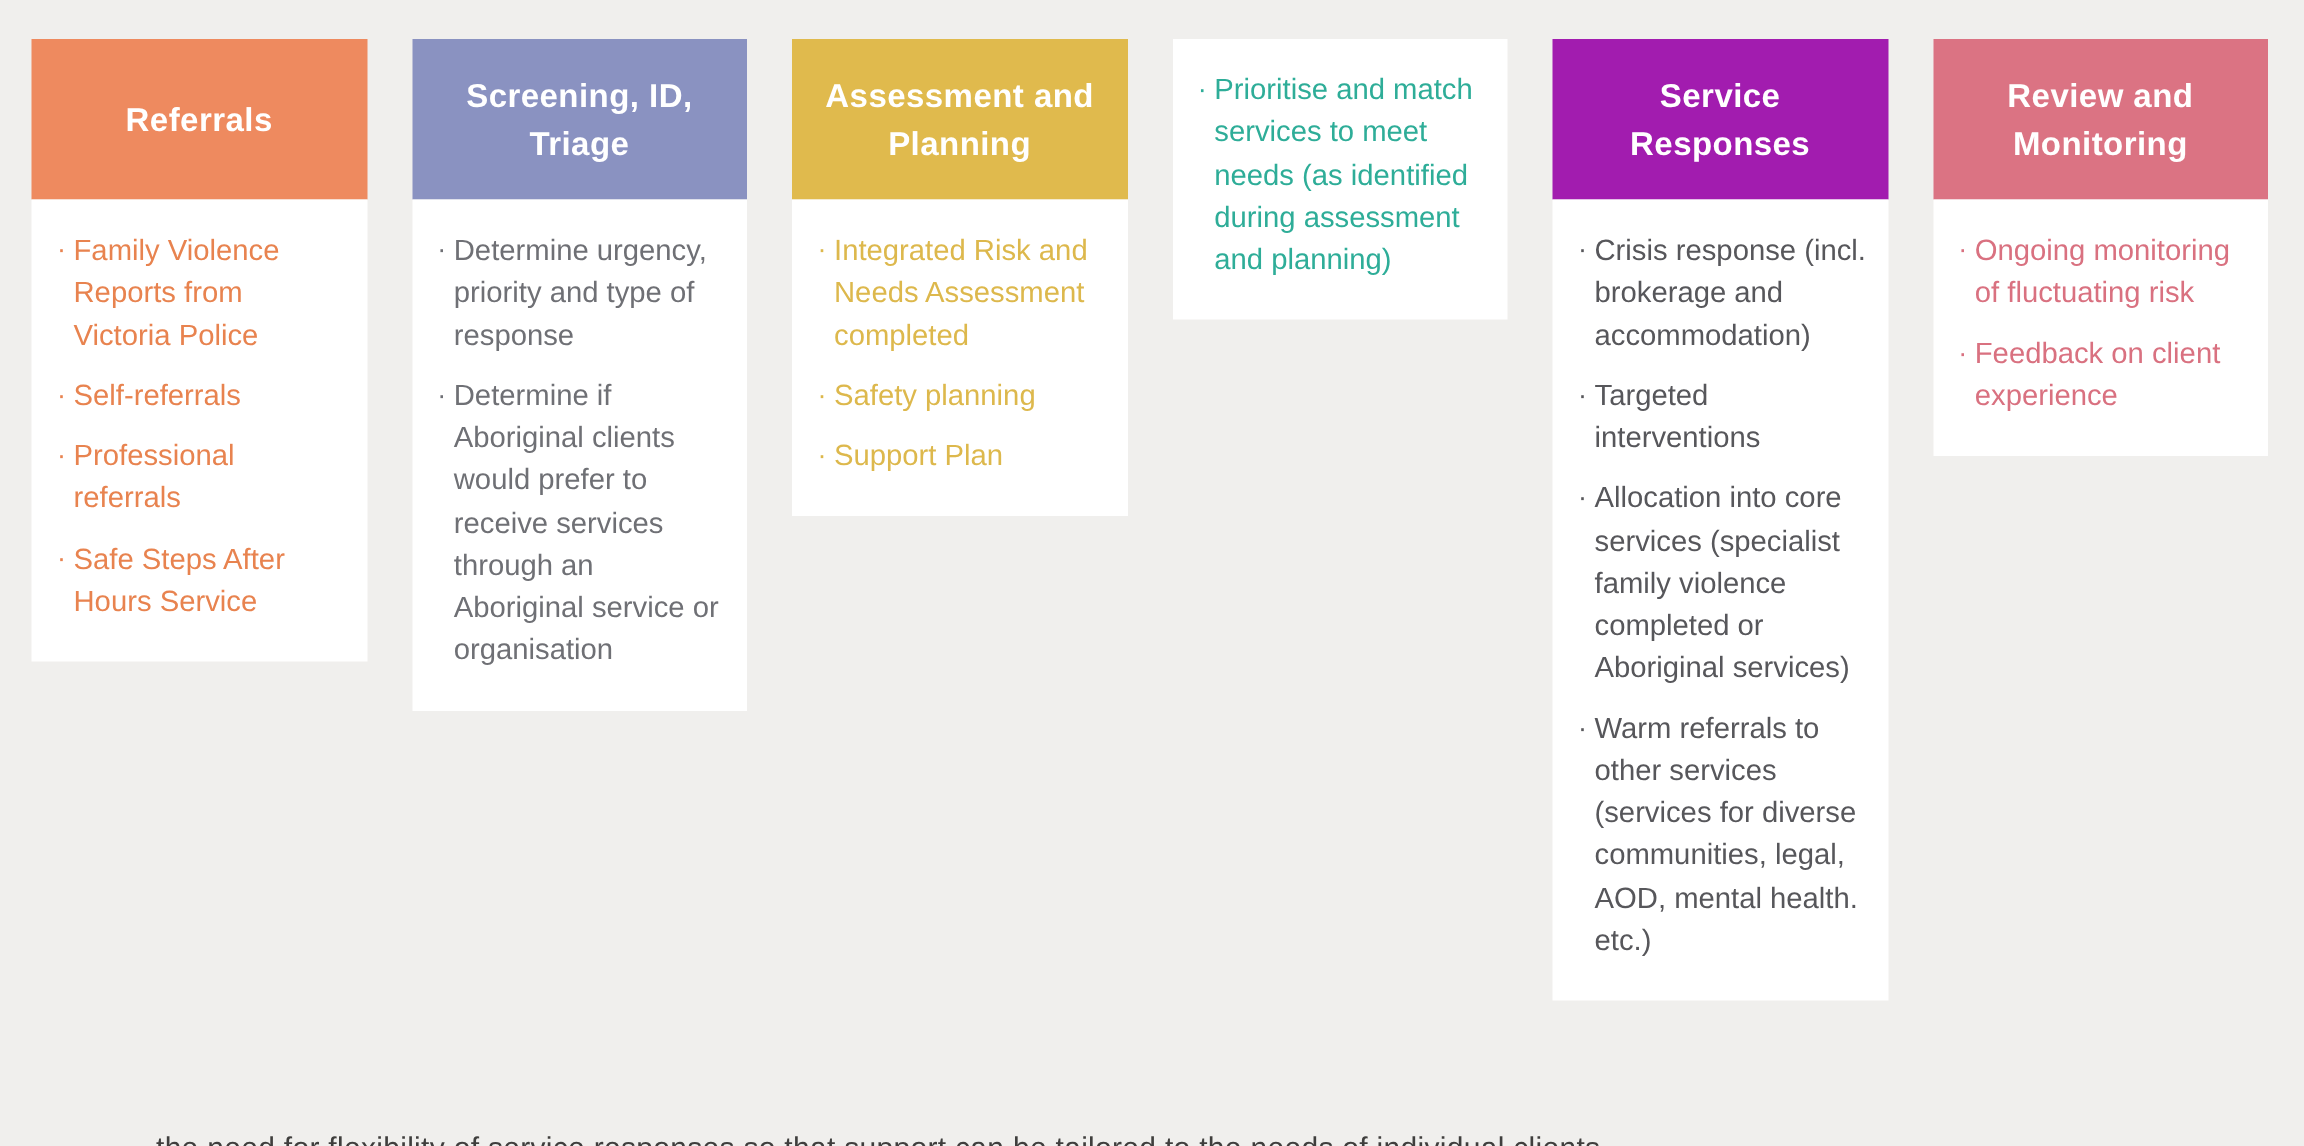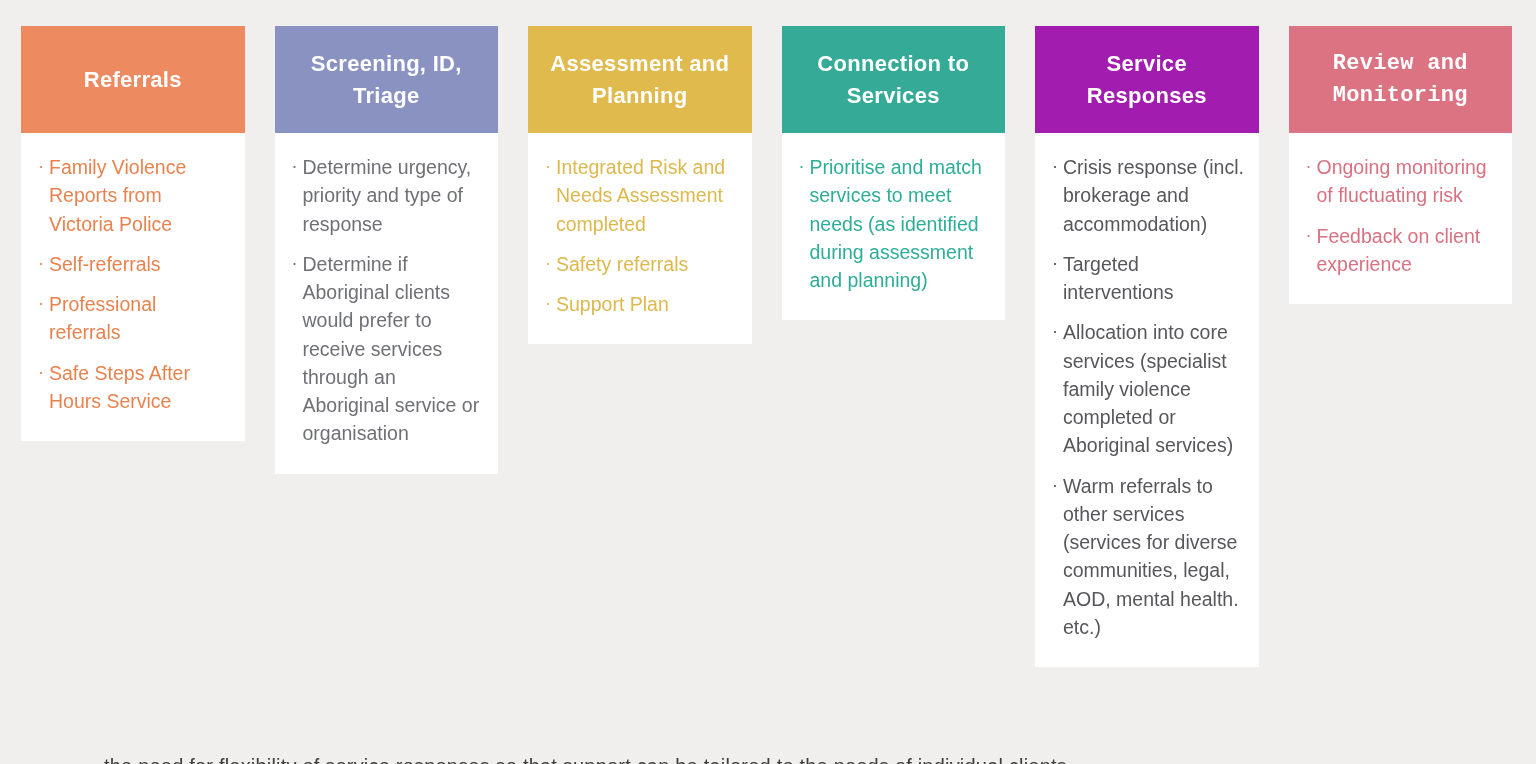--- a/index.html
+++ b/index.html
@@ -110,31 +110,30 @@
 
   <div class="column">
     <div class="col-header" style="background: rgb(224, 186, 77);">Assessment and Planning</div>
     <div class="col-body" style="color: rgb(221, 184, 76);">
       <div class="item">
         <span class="bullet">·</span>
         <span class="item-text">Integrated Risk and Needs Assessment completed</span>
       </div>
       <div class="item">
         <span class="bullet">·</span>
-        <span class="item-text">Safety referrals</span>
+        <span class="item-text">Safety planning</span>
       </div>
       <div class="item">
         <span class="bullet">·</span>
         <span class="item-text">Support Plan</span>
       </div>
     </div>
   </div>
 
   <div class="column">
-    <div class="col-header" style="background: rgb(53, 171, 151);">Connection to Services</div>
     <div class="col-body" style="color: rgb(46, 173, 152);">
       <div class="item">
         <span class="bullet">·</span>
         <span class="item-text">Prioritise and match services to meet needs (as identified during assessment and planning)</span>
       </div>
     </div>
   </div>
 
   <div class="column">
     <div class="col-header" style="background: #a21caf;">Service Responses</div>
@@ -152,21 +151,21 @@
         <span class="item-text">Allocation into core services (specialist family violence completed or Aboriginal services)</span>
       </div>
       <div class="item">
         <span class="bullet">·</span>
         <span class="item-text">Warm referrals to other services (services for diverse communities, legal, AOD, mental health. etc.)</span>
       </div>
     </div>
   </div>
 
   <div class="column">
-    <div class="col-header" style="background: rgb(219, 115, 131); font-family: Liberation Mono, monospace;">Review and Monitoring</div>
+    <div class="col-header" style="background: rgb(219, 115, 131);">Review and Monitoring</div>
     <div class="col-body" style="color: rgb(217, 113, 128);">
       <div class="item">
         <span class="bullet">·</span>
         <span class="item-text">Ongoing monitoring of fluctuating risk</span>
       </div>
       <div class="item">
         <span class="bullet">·</span>
         <span class="item-text">Feedback on client experience</span>
       </div>
     </div>

